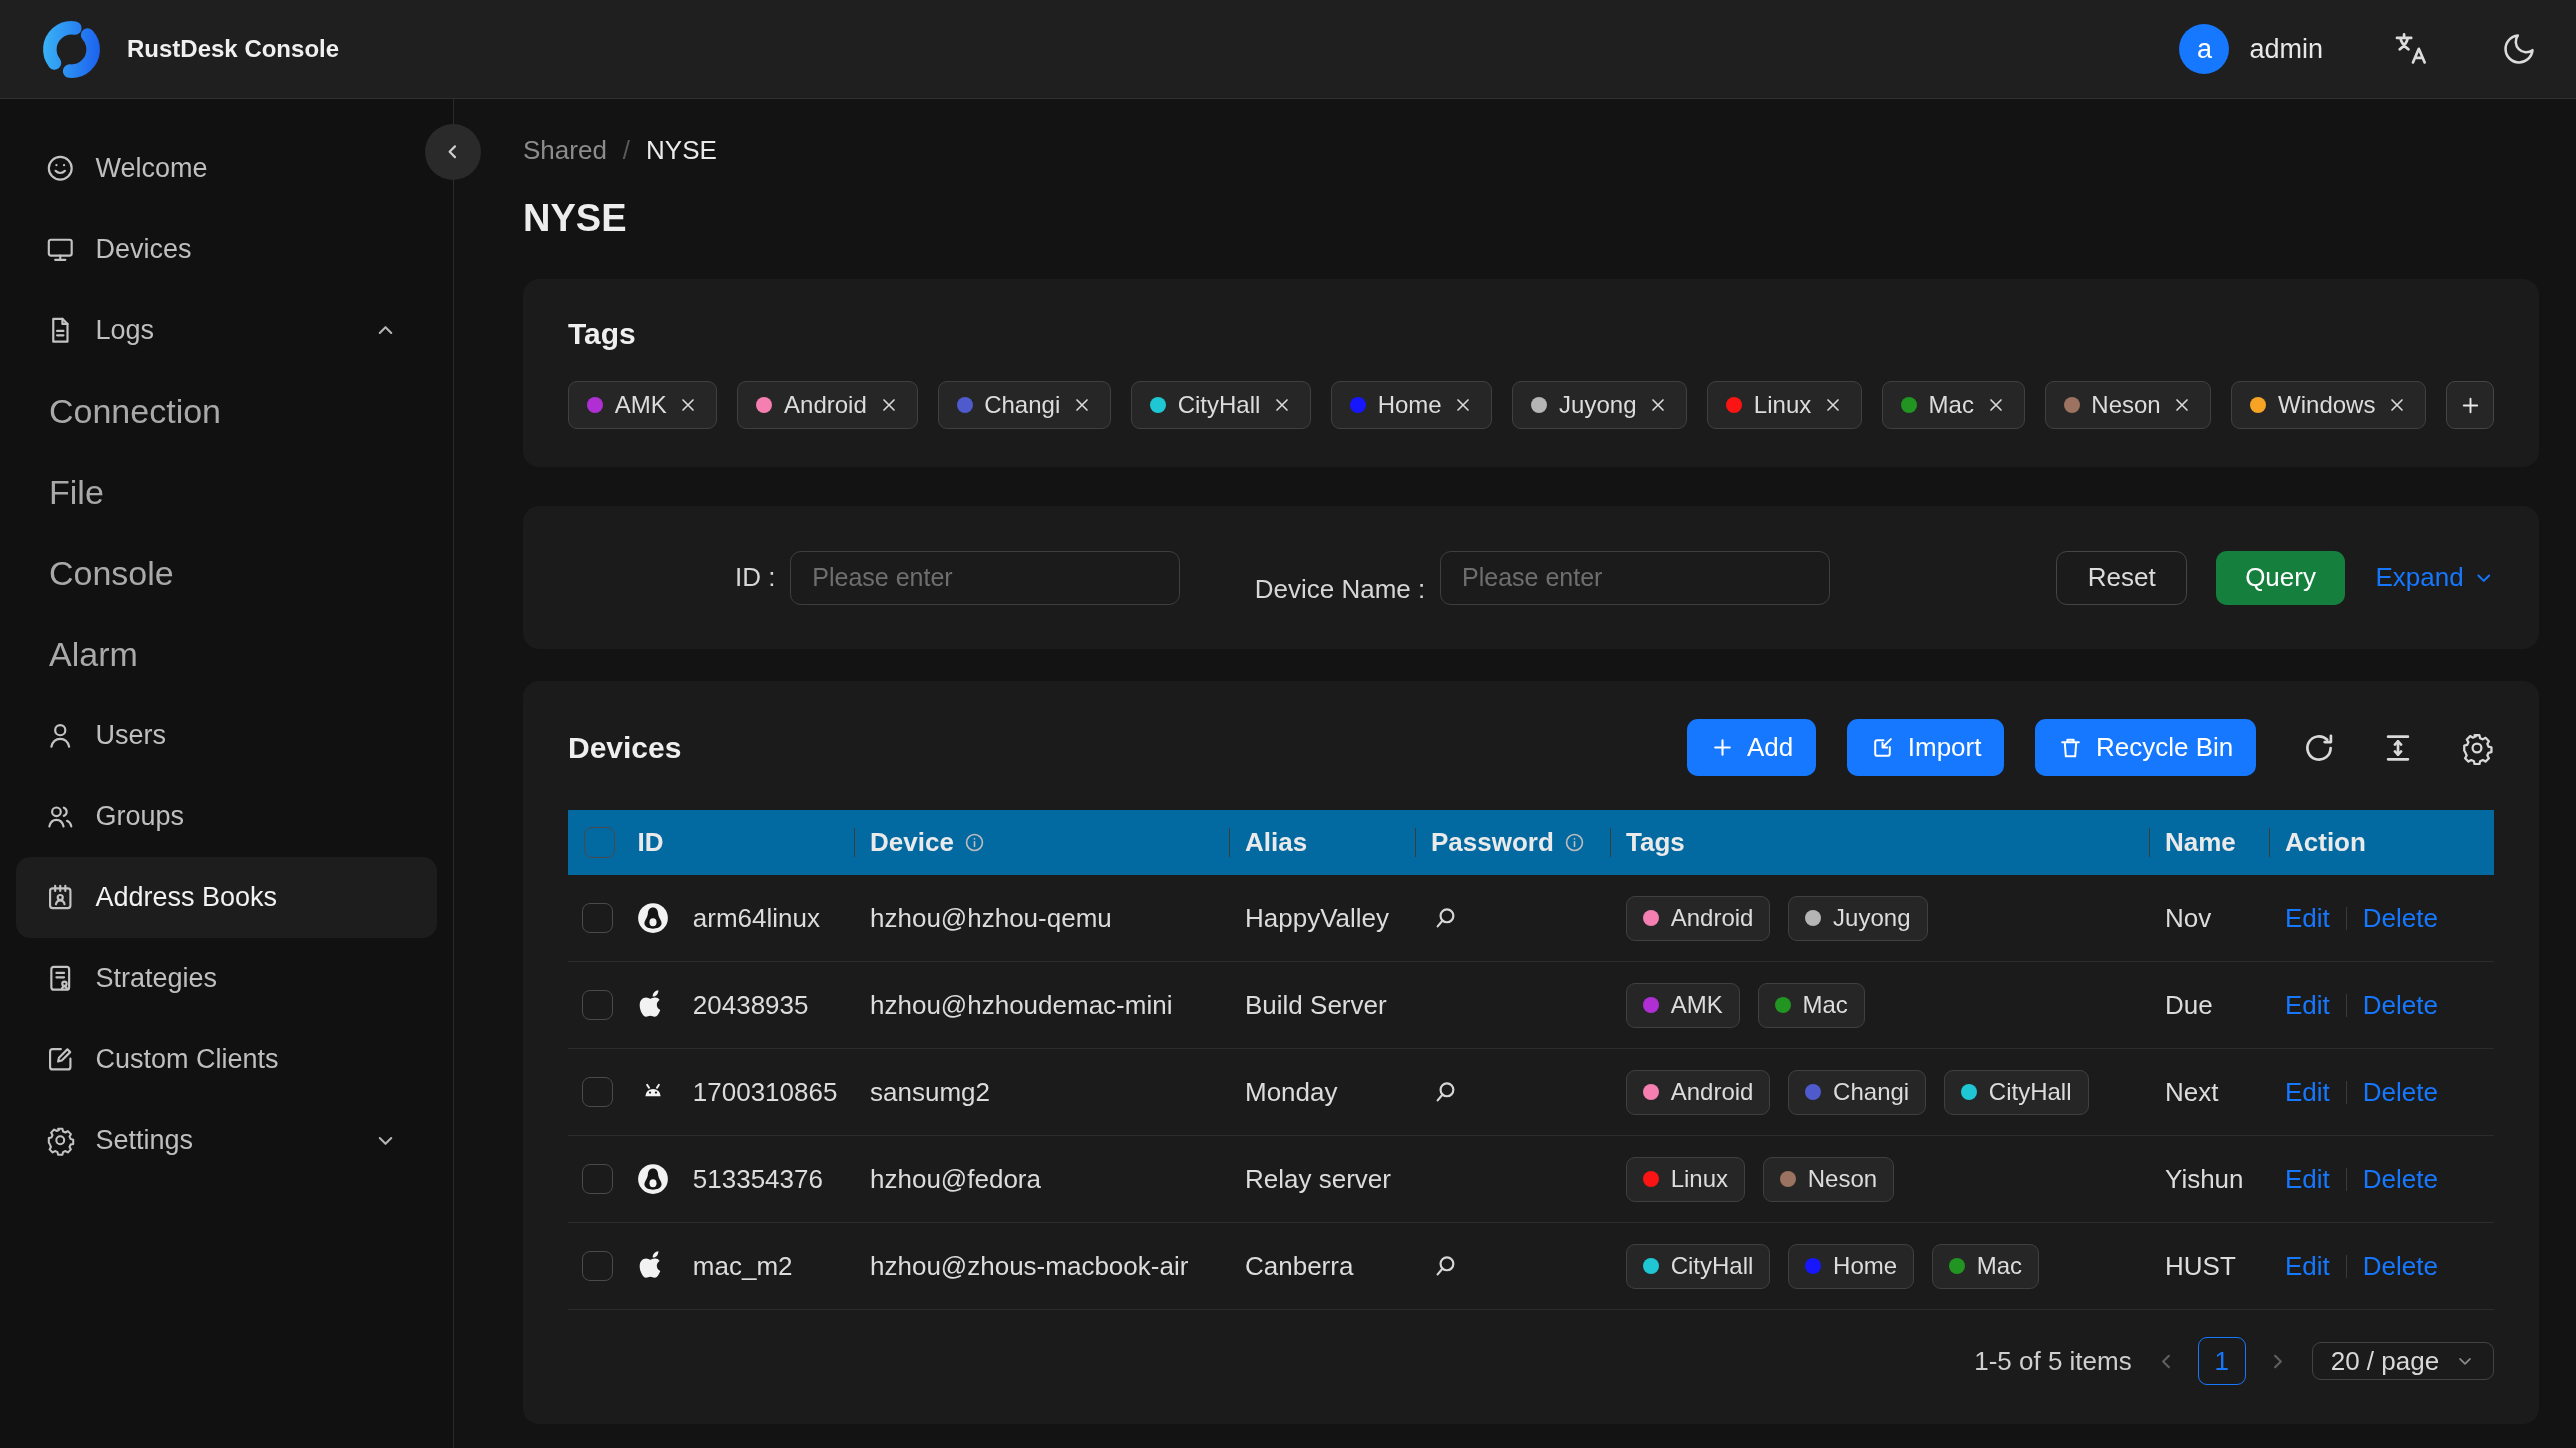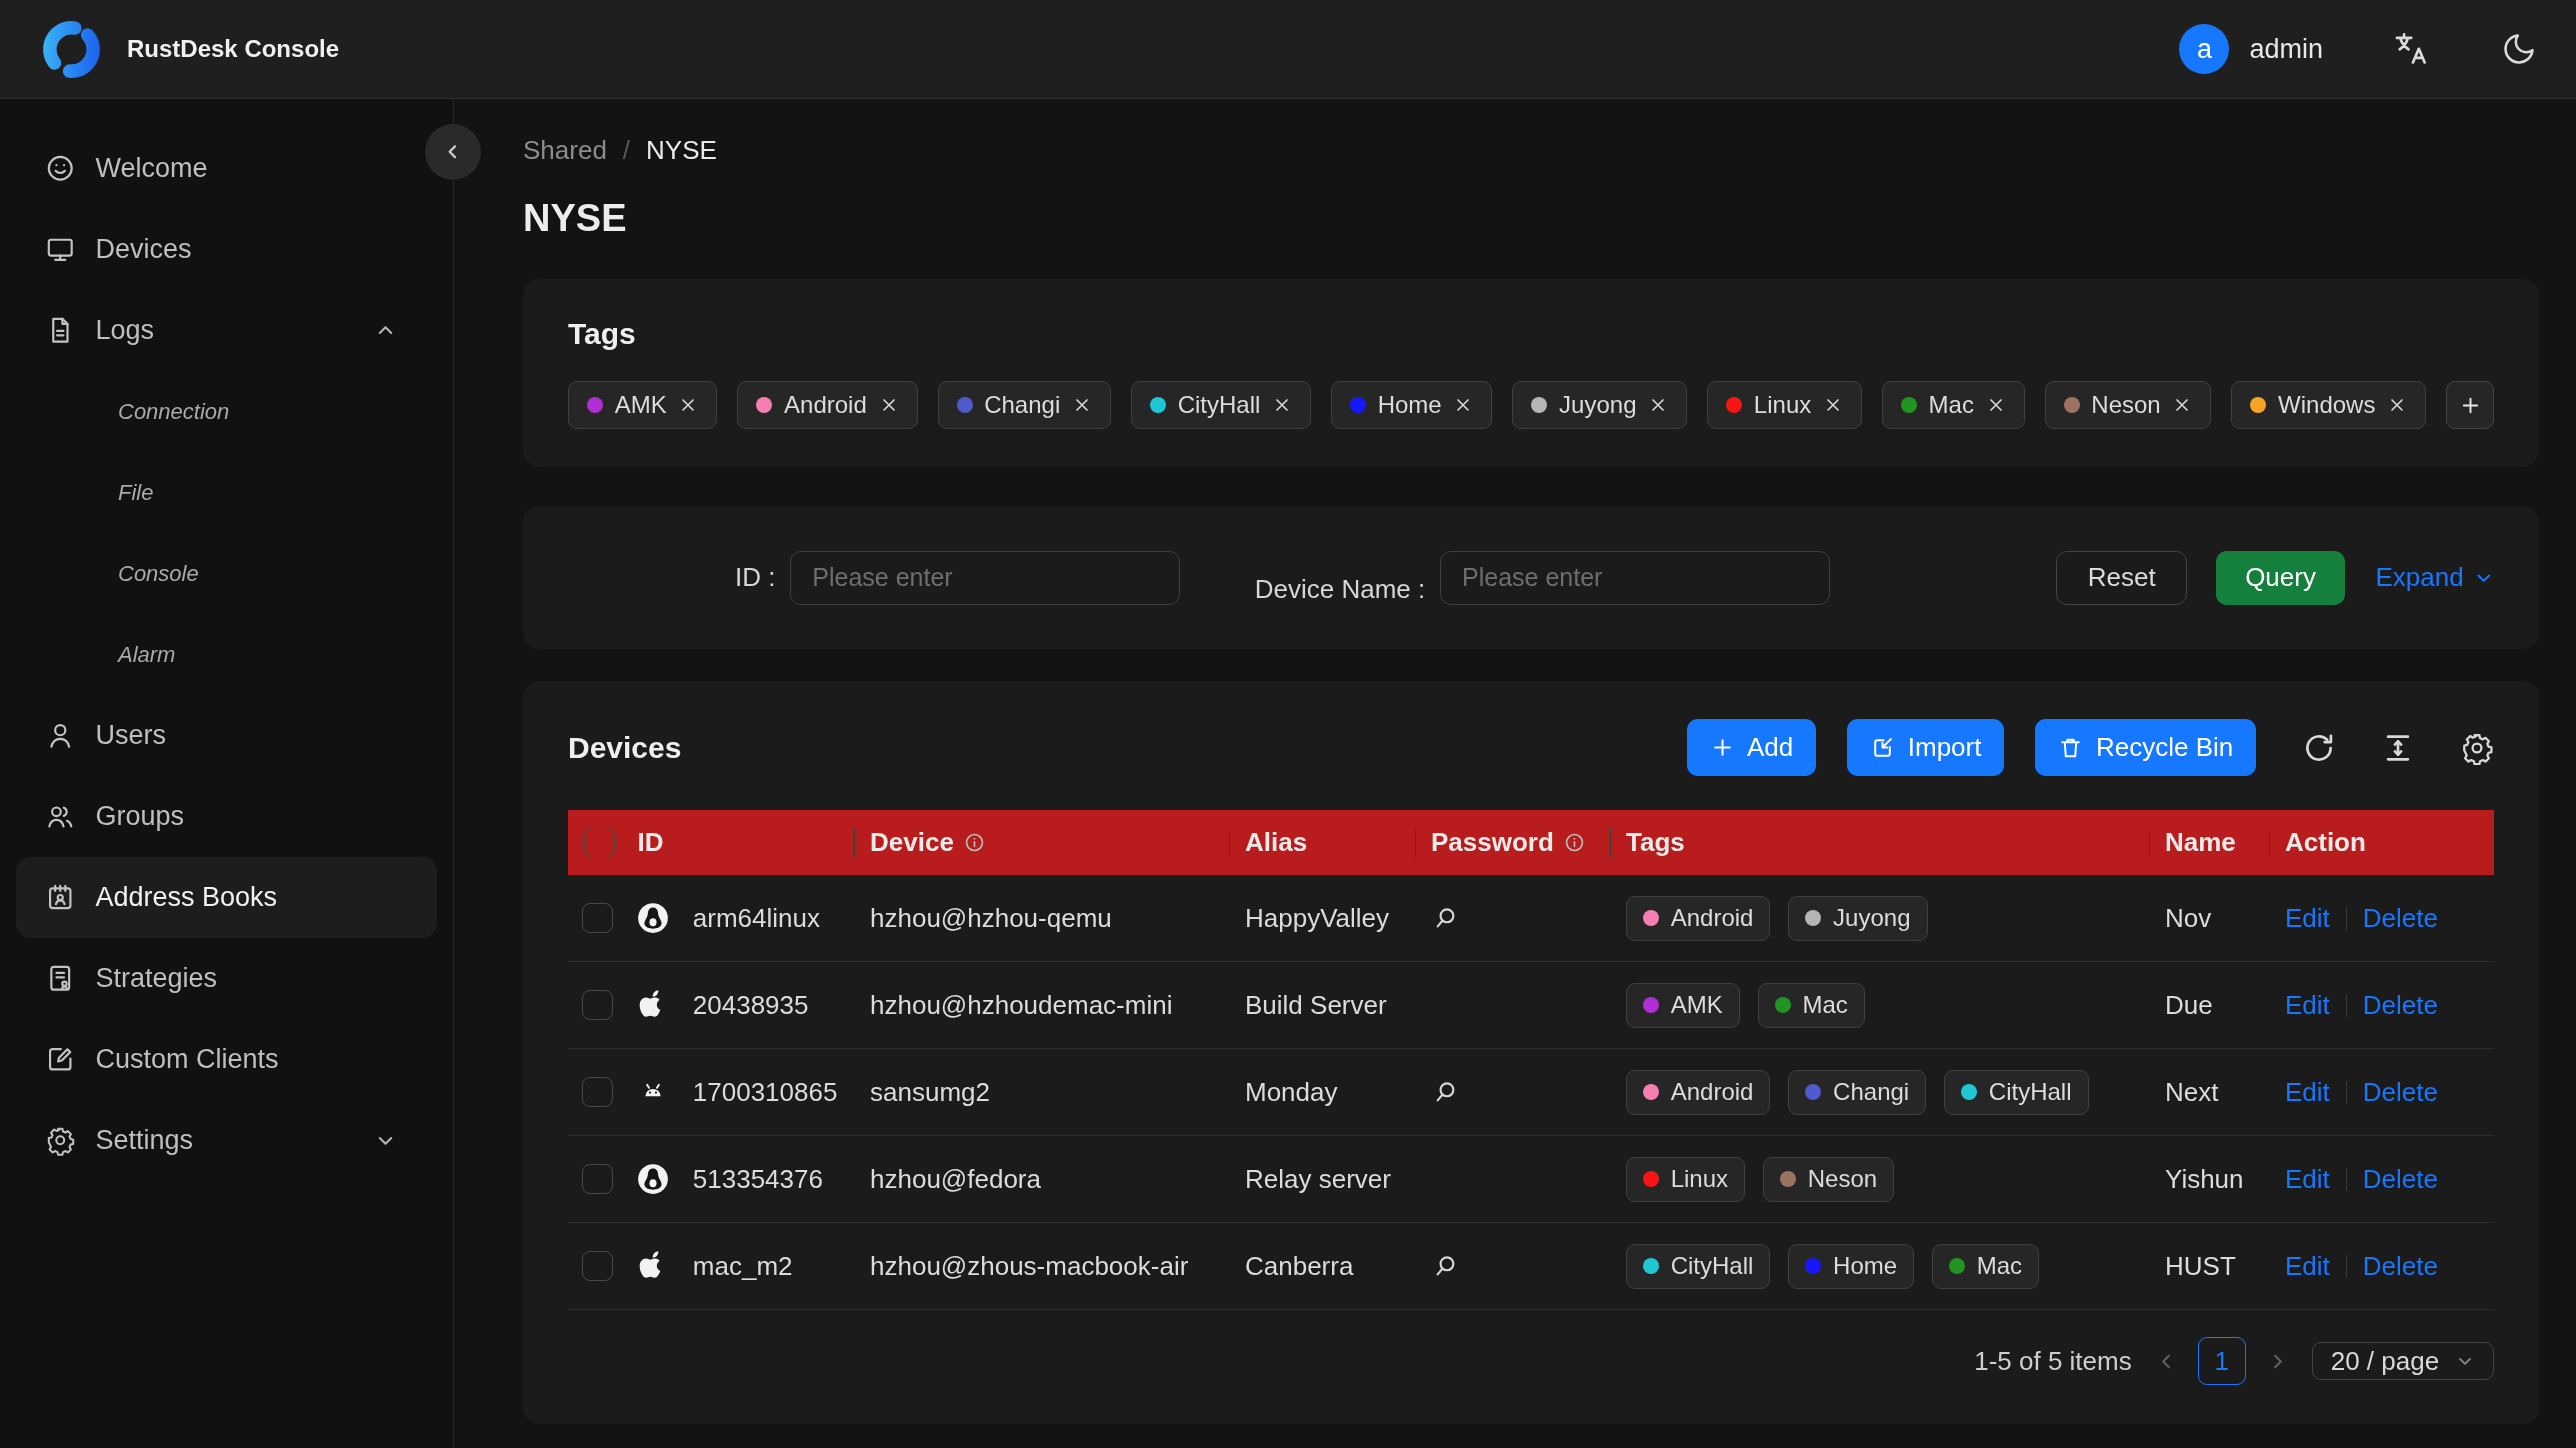--- a/index.html
+++ b/index.html
@@ -24,22 +24,22 @@
     position:relative; padding-top:29px; flex:none; }
   .collapse-btn { position:absolute; top:25px; right:-28px; width:56px; height:56px;
     border-radius:50%; background:#2a2a2a; display:flex; align-items:center;
     justify-content:center; color:#cfcfcf; z-index:5; }
   .side-item { height:81px; display:flex; align-items:center; padding-left:45px;
     color:#bfbfbf; font-size:27px; cursor:pointer; }
   .side-item .sicon { width:30.5px; height:30.5px; margin-right:20px; color:#c3c3c3; }
   .side-item .tail { margin-left:auto; margin-right:56px; color:#b5b5b5; }
   .side-item.active { background:#1d1d1d; border-radius:14.3px; margin:0 16px;
     padding-left:29px; color:#f2f2f2; }
-  .side-sub { height:81px; display:flex; align-items:center; padding-left:118px;
-    color:#a9a9a9; font-size:22px; cursor:pointer;font-style:italic; }
+  .side-sub { height:81px; display:flex; align-items:center; padding-left:49px;
+    color:#a9a9a9; font-size:34px; cursor:pointer; }
 
   
   .main { flex:1; padding:36px 45px 0 69px; }
   .breadcrumb { display:flex; gap:16px; font-size:26px; }
   .crumb-parent { color:#8c8c8c; cursor:pointer; }
   .crumb-sep { color:#595959; }
   .crumb-current { color:#eaeaea; }
   .page-title { margin-top:30.5px; font-size:38px; font-weight:700; color:#ededed; }
 
   .card { background:#1b1b1b; border-radius:16px; margin-top:39px; padding:38px 45px; }
@@ -77,21 +77,21 @@
   .devices-head { display:flex; align-items:center; }
   .devices-actions { margin-left:auto; display:flex; align-items:center; gap:31px; }
   .btn-tool { background:#1677ff; color:#fff; border:none; height:57px; padding:0 23px;
     gap:12.5px; font-size:26px; }
   .icon-btn { color:#d9d9d9; margin-left:14.3px; cursor:pointer; }
 
   .table { margin-top:34px; }
   .trow, .thead { display:grid;
     grid-template-columns:286px 375px 186px 195px 539px 120px 1fr;
     align-items:center; }
-  .thead { height:65px; background:#b91c1c; font-weight:600; font-size:26px; color:#eaeaea; }
+  .thead { height:65px; background:#0369a1; font-weight:600; font-size:26px; color:#eaeaea; }
   .thead > div { position:relative; height:100%; display:flex; align-items:center; padding-left:16px; }
   .thead > div + div::before { content:""; position:absolute; left:0; top:18px;
     height:29px; width:0.9px; background:#3c3c3c; }
   .trow { height:87px; border-bottom:0.9px solid #2c2c2c; font-size:26px; color:#dcdcdc; }
   .cell { padding-left:16px; display:flex; align-items:center; }
   .cell-first { padding-left:14.3px; gap:23px; }
   .checkbox { width:30.5px; height:30.5px; border:1.8px solid #4a4a4a; border-radius:8px;
     background:transparent; flex:none; cursor:pointer; }
   .os-icon { width:34px; height:34px; flex:none; color:#e6e6e6; }
   .info-icon { color:#bdbdbd; margin-left:9px; display:flex; cursor:pointer; }

